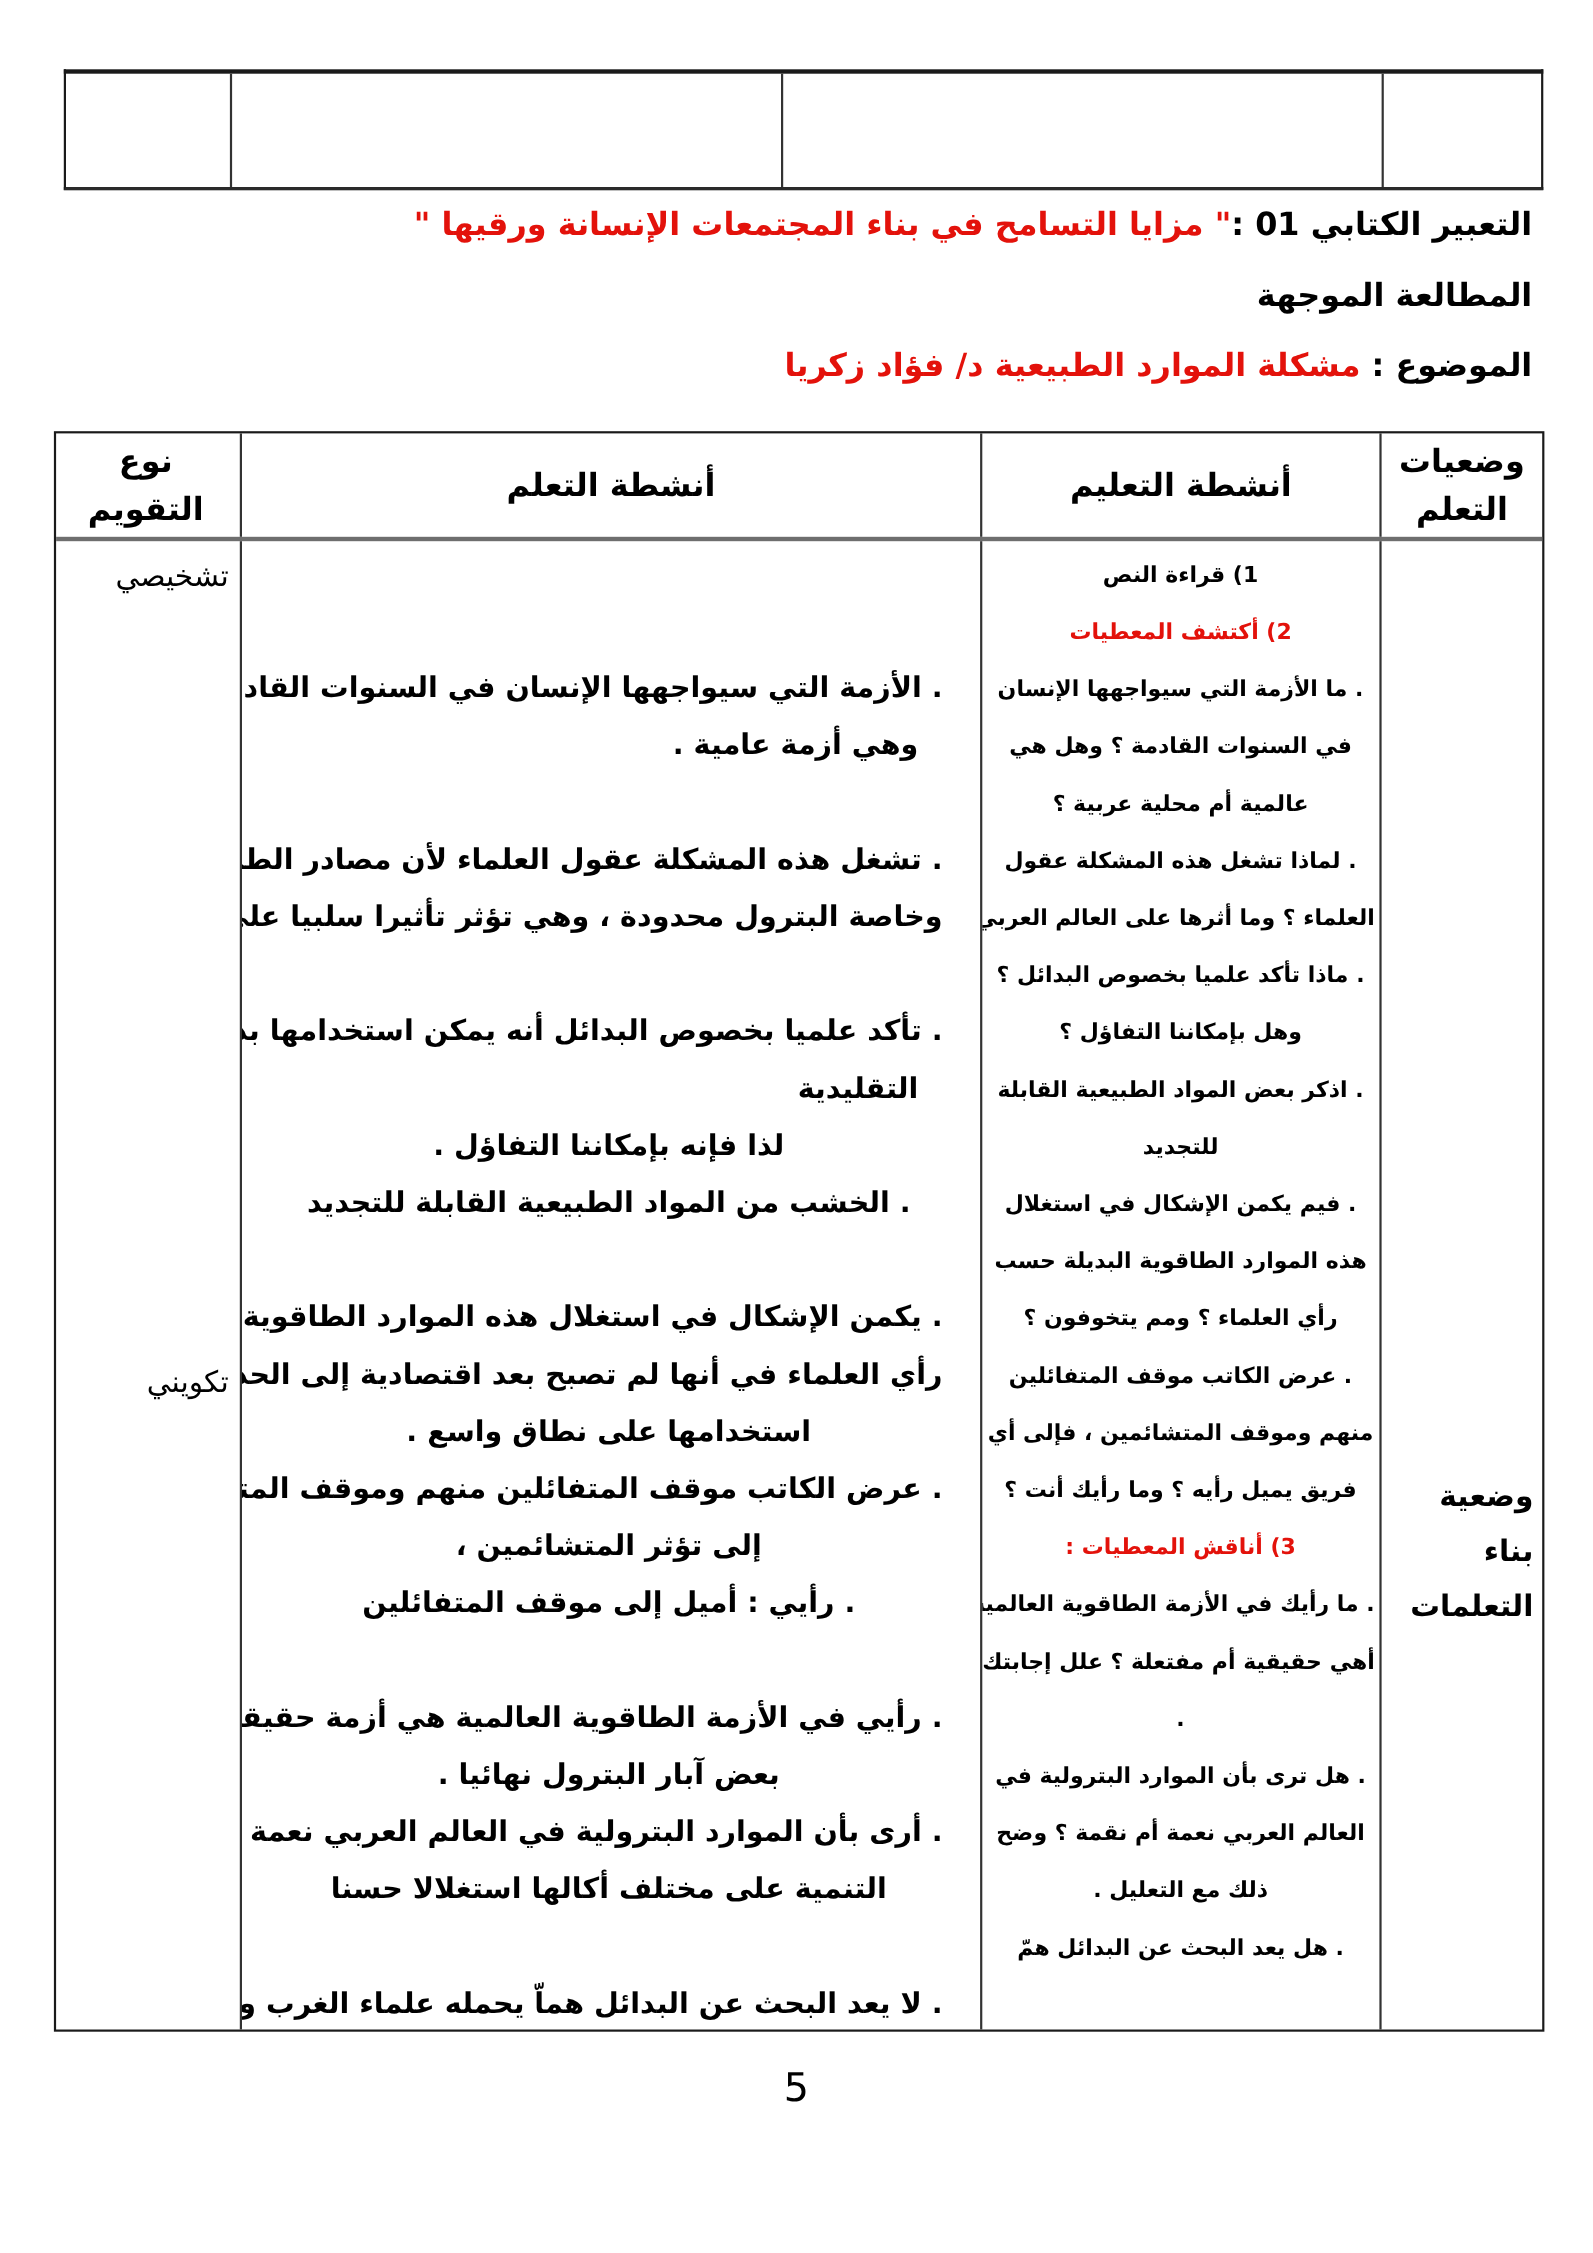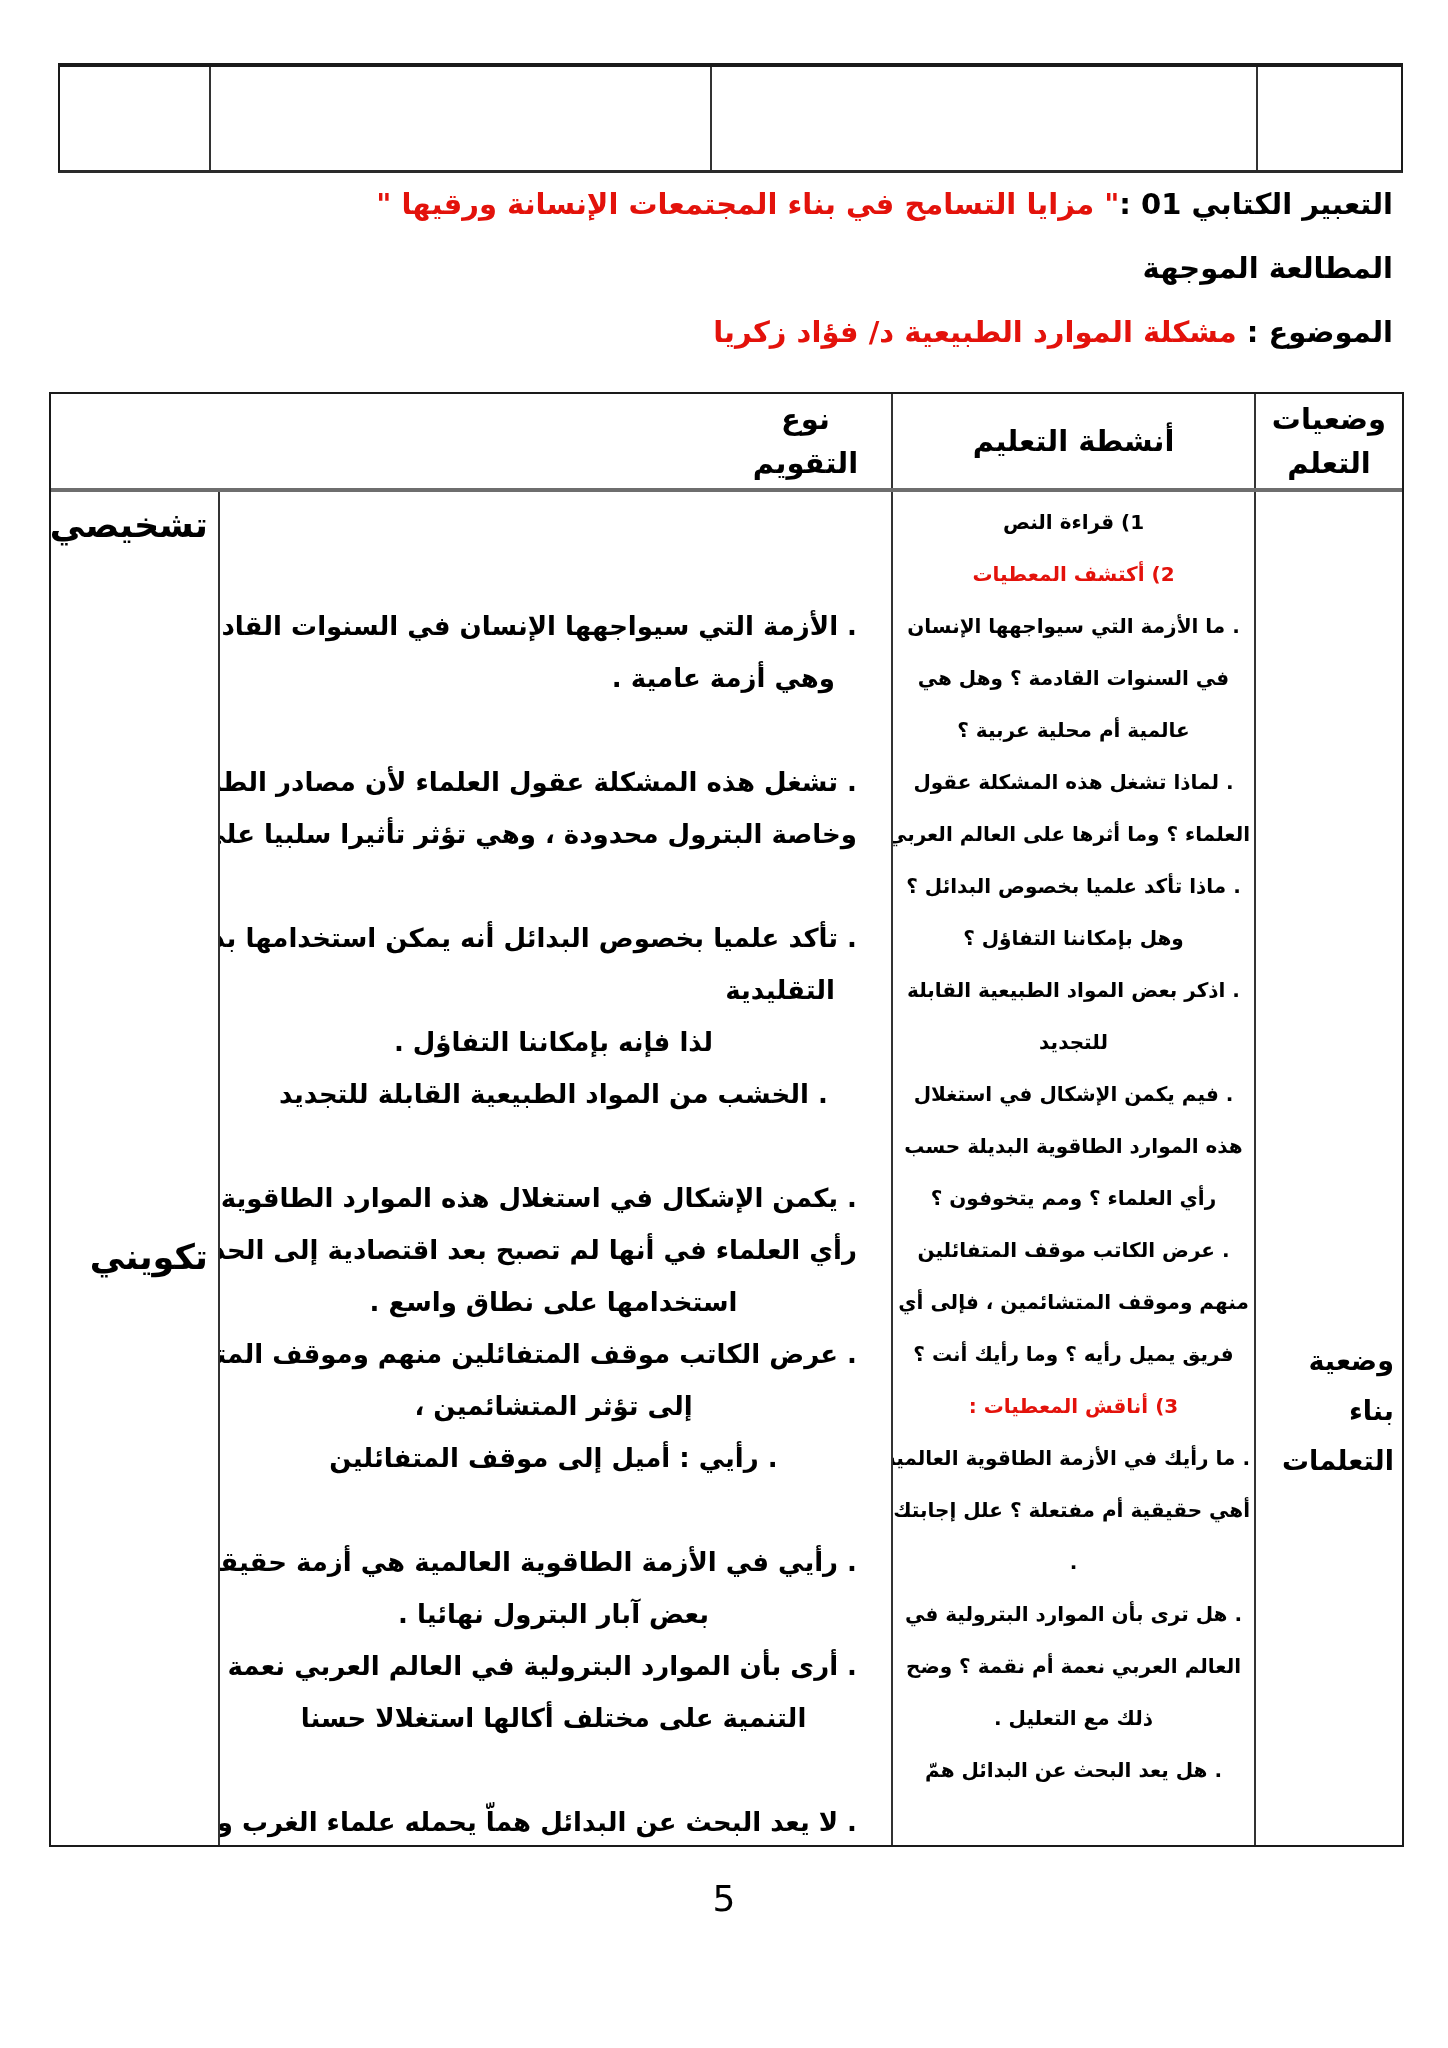--- a/index.html
+++ b/index.html
@@ -53,21 +53,21 @@
   .situation{
     position:absolute;right:8px;left:6px;text-align:right;
     font-size:27px;font-weight:bold;line-height:50px;
   }
   .situation.s1{top:8px;}
   .situation.s2{top:844px;}
 
   
   .evaluation{
     position:absolute;right:10px;left:6px;text-align:right;
-    font-size:35px;font-weight:bold;line-height:46px;white-space:nowrap;
+    font-size:27px;font-weight:normal;line-height:46px;white-space:nowrap;
   }
   .evaluation.e1{top:10px;}
   .evaluation.e2{top:742px;}
 
   
   .col-c .lines{padding-top:4px;}
   .col-c .tline{
     font-size:20px;font-weight:bold;line-height:52px;text-align:center;
     white-space:nowrap;padding:0 4px;
   }
@@ -98,20 +98,21 @@
 <div class="intro">
   <div class="iline"><span>التعبير الكتابي 01 :</span><span class="red">" مزايا التسامح في بناء المجتمعات الإنسانة ورقيها "</span></div>
   <div class="iline">المطالعة الموجهة</div>
   <div class="iline"><span>الموضوع : </span><span class="red">مشكلة الموارد الطبيعية د/ فؤاد زكريا</span></div>
 </div>
 
 <div class="main-table">
   <div class="thead">
     <div class="hcell col-d">وضعيات التعلم</div>
     <div class="hcell col-c">أنشطة التعليم</div>
+    <div class="hcell col-b">أنشطة التعلم</div>
     <div class="hcell col-a">نوع التقويم</div>
   </div>
   <div class="tbody">
     <div class="bcell col-d">
       <div class="situation s2">وضعية بناء التعلمات</div>
     </div>
     <div class="bcell col-c">
       <div class="lines" id="teaching-lines">
           <div class="tline">1) قراءة النص</div>
           <div class="tline red">2) أكتشف المعطيات</div>

